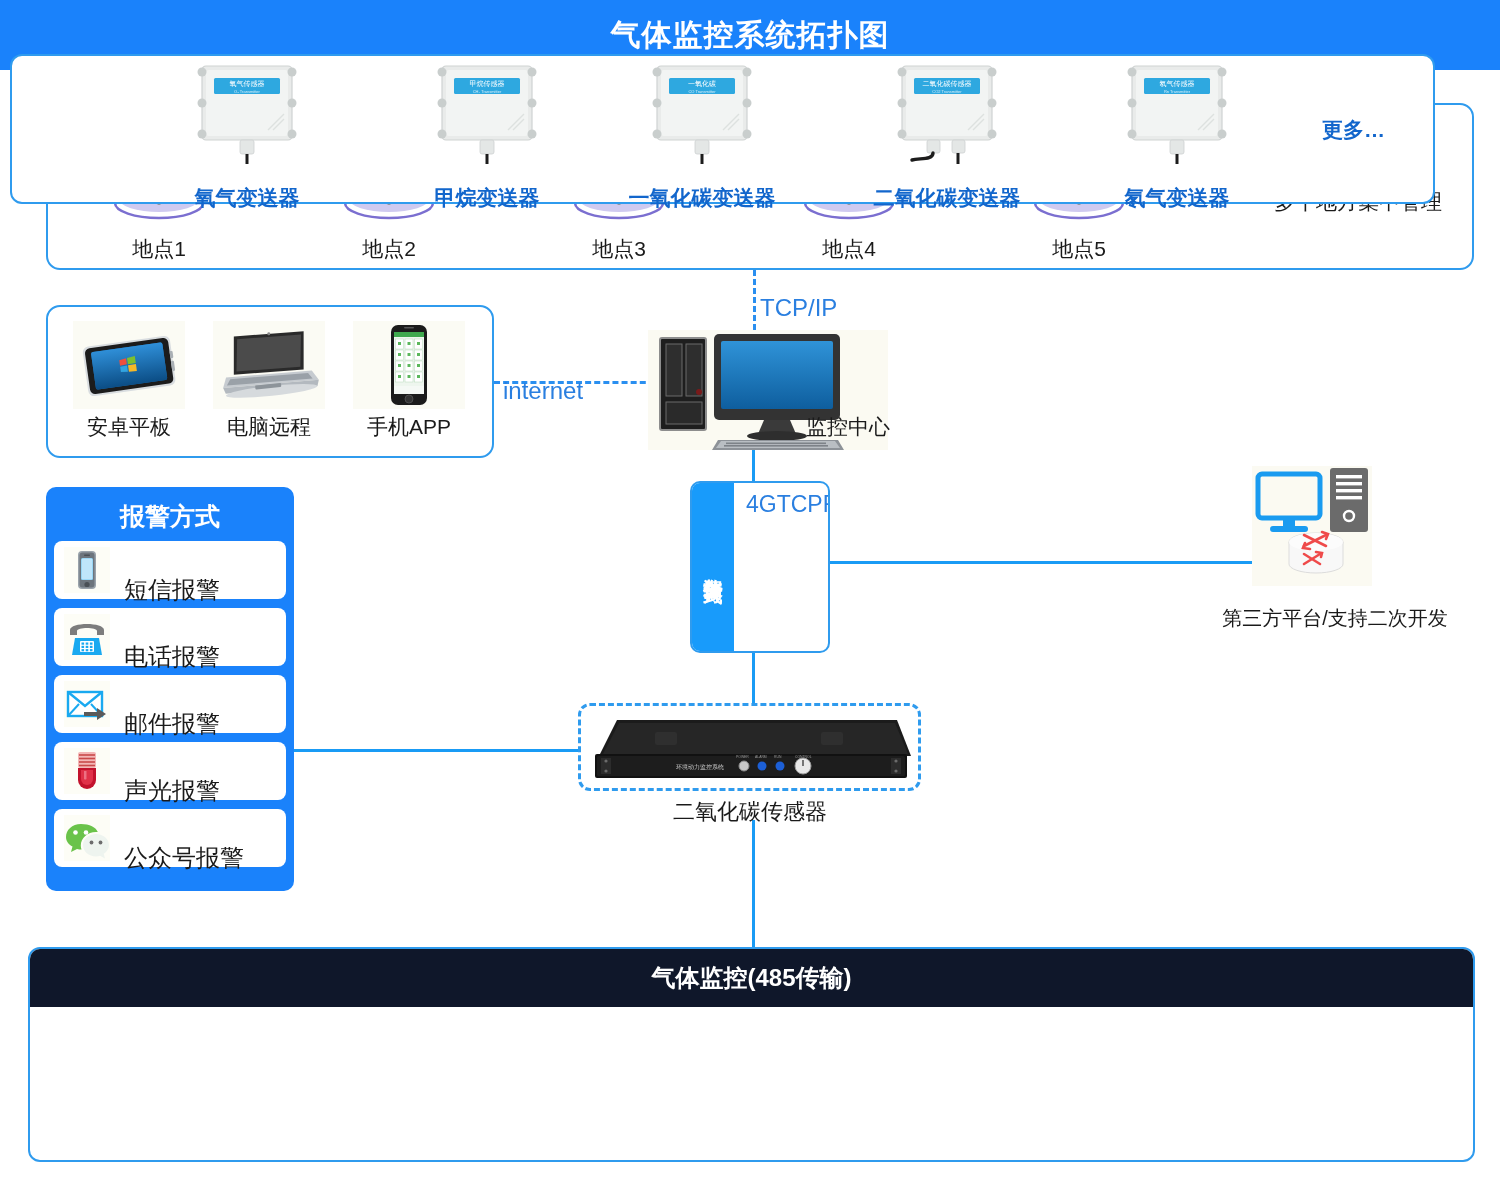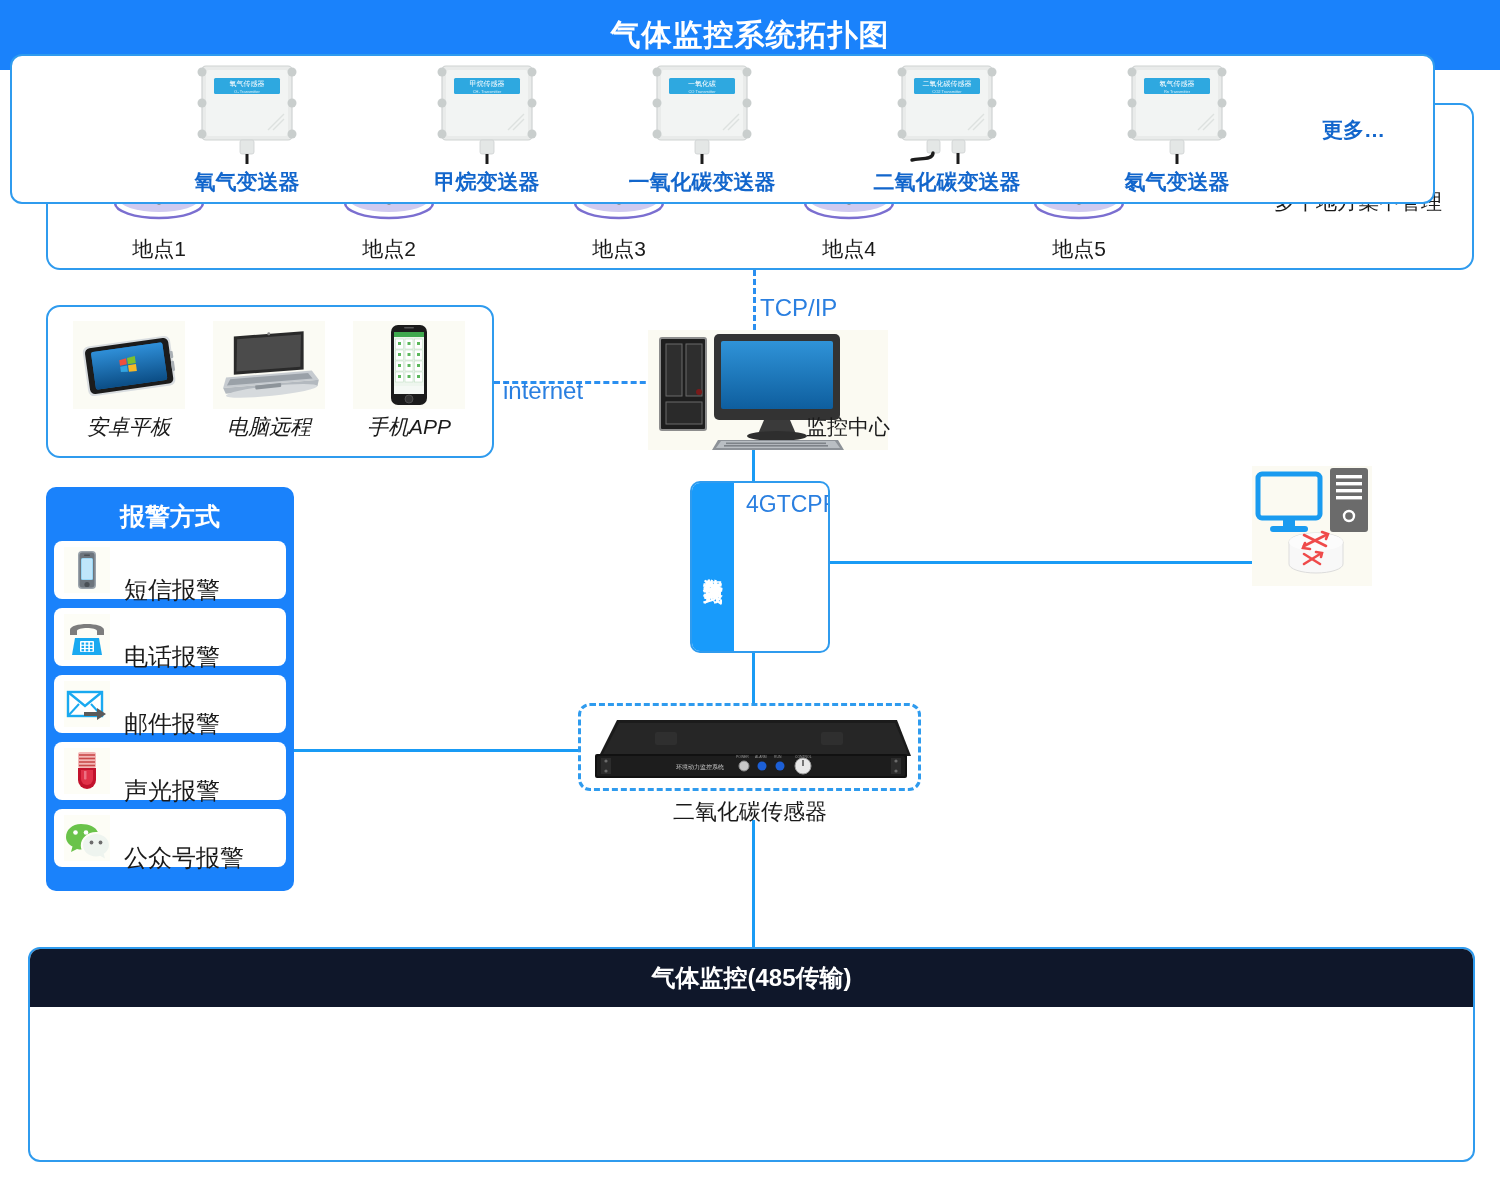--- a/index.html
+++ b/index.html
@@ -38,21 +38,21 @@
   
   .bld { width: 120px; height: 108px; margin: 0 auto; display: block; }
 
   .dots-wrap { position: absolute; left: 1160px; top: 50px; width: 300px; text-align: center; }
   .dots { letter-spacing: 9px; font-size: 17px; color: #222; line-height: 1; }
   .dots-label { font-size: 21px; color: #1a1a1a; margin-top: 16px; }
 
   
   #clients-box { left: 46px; top: 305px; width: 448px; height: 153px; }
   .client-item { position: absolute; top: 14px; width: 130px; text-align: center; }
-  .client-label { font-size: 21px; color: #1a1a1a; margin-top: 4px; font-style: italic; }
+  .client-label { font-size: 21px; color: #1a1a1a; margin-top: 4px; }
   .dev-ico { width: 112px; height: 88px; display: block; margin: 0 auto; background: #fcfcf7; }
 
   
   #center-group { position: absolute; left: 648px; top: 330px; width: 300px; height: 120px; }
   #center-label { position: absolute; left: 806px; top: 413px; font-size: 21px; color: #1a1a1a; }
   #tcpip-label { position: absolute; left: 760px; top: 294px; font-size: 24px; color: #2a7fe0; }
   #internet-label { position: absolute; left: 503px; top: 377px; font-size: 24px; color: #2a7fe0; }
 
   
   #data-box {
@@ -105,21 +105,21 @@
   #gas-box { left: 28px; top: 947px; width: 1447px; height: 215px; border-radius: 12px; overflow: hidden; border: 2px solid #2f9bee; }
   #gas-header {
     height: 58px; background: #0f172a; color: #ffffff; font-size: 24px;
     font-weight: bold; display: flex; align-items: center; justify-content: center;
   }
   #gas-inner {
     position: absolute; left: 10px; top: 54px; width: 1425px; height: 150px;
     border: 2px solid #2f9bee; border-radius: 12px; background: #ffffff;
   }
   .sensor-item { position: absolute; top: 4px; width: 200px; text-align: center; }
-  .sensor-label { font-size: 21px; color: #1266cc; font-weight: bold; margin-top: 0px; }
+  .sensor-label { font-size: 21px; color: #1266cc; font-weight: bold; margin-top: 16px; }
   .sensor-svg { width: 150px; height: 108px; display: block; margin: 0 auto; }
   #more-label { position: absolute; left: 1310px; top: 60px; font-size: 21px; color: #1266cc; font-weight: bold; }
 
   
   .line { position: absolute; background: #199bf5; }
   .vline { width: 3px; }
   .hline { height: 3px; }
   .dash-v {
     position: absolute; width: 0; border-left: 3px dashed #2a8ff0;
   }
@@ -519,20 +519,21 @@
         <line x1="52" y1="80" x2="74" y2="69"></line>
         <line x1="52" y1="69" x2="74" y2="80"></line>
         <polyline points="70,66 76,68 74,73"></polyline>
         <polyline points="58,83 51,82 53,77"></polyline>
         <line x1="52" y1="98" x2="68" y2="88"></line>
         <line x1="52" y1="88" x2="68" y2="98"></line>
         <polyline points="64,86 70,87 69,91"></polyline>
       </g>
     </svg>
   </div>
+  <div id="thirdparty-label">第三方平台/支持二次开发</div>
 
   <div id="host-box">
     <svg width="339" height="84" viewBox="0 0 339 84" style="display:block;">
       <polygon points="18,50 36,14 316,14 330,50" fill="#1b1b1b"></polygon>
       <polygon points="22,48 38,17 314,17 327,48" fill="#262626"></polygon>
       <rect x="14" y="48" width="312" height="24" rx="2" fill="#111"></rect>
       <rect x="16" y="50" width="308" height="20" rx="1.5" fill="#1d1d1d"></rect>
       <rect x="20" y="52" width="10" height="16" fill="#2c2c2c"></rect>
       <rect x="310" y="52" width="10" height="16" fill="#2c2c2c"></rect>
       <circle cx="25" cy="55" r="1.6" fill="#6b6b6b"></circle>

